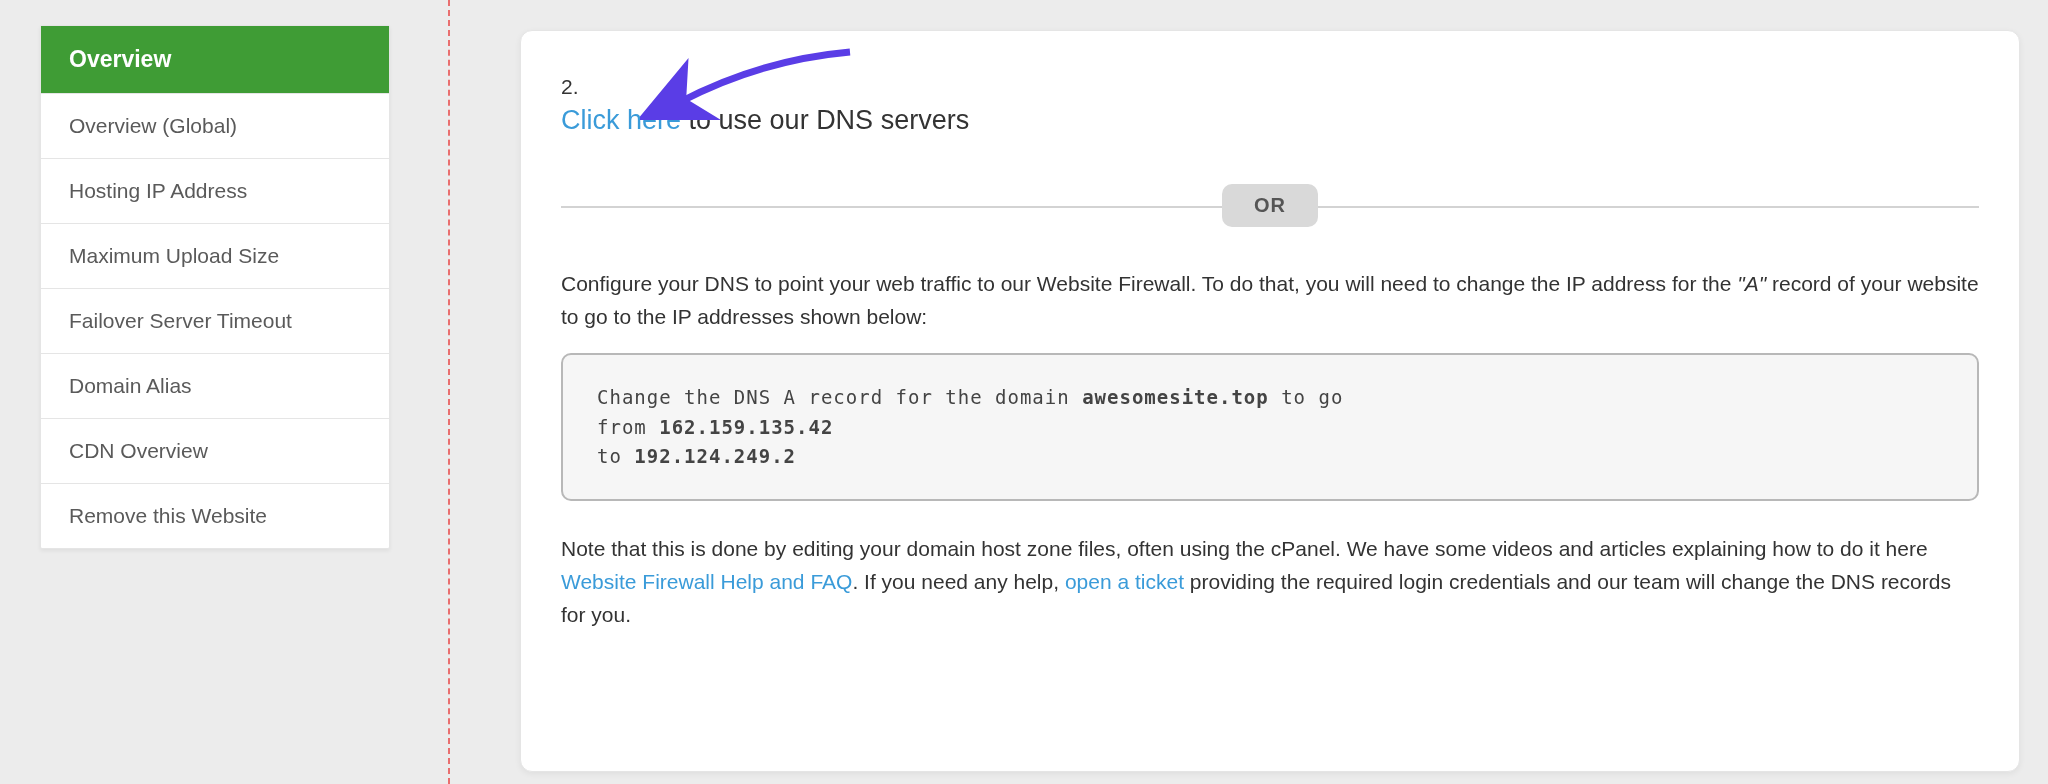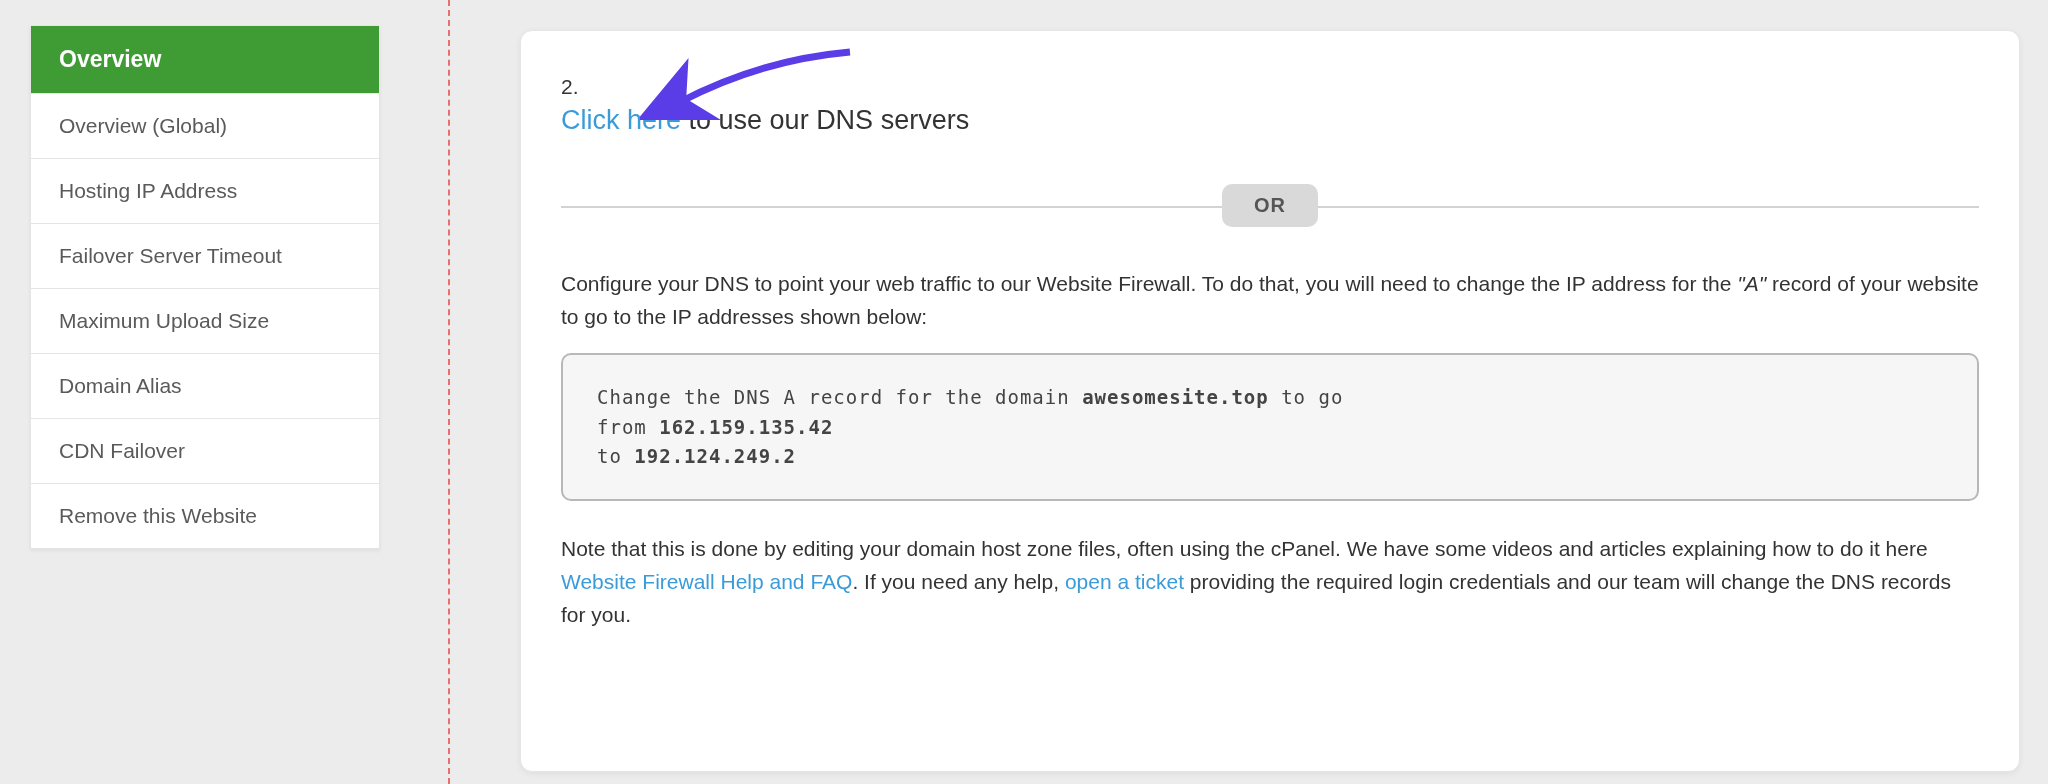--- a/index.html
+++ b/index.html
@@ -15,21 +15,21 @@
   }
   .dashed-line {
     position: absolute;
     left: 448px;
     top: 0;
     height: 100%;
     border-left: 2px dashed #e96e6e;
   }
   .sidebar {
     position: absolute;
-    left: 30px;
+    left: 40px;
     top: 25px;
     width: 350px;
     background: #fff;
     border: 1px solid #e5e5e5;
     border-radius: 2px;
     box-shadow: 0 2px 4px rgba(0,0,0,0.06);
   }
   .sidebar-item {
     padding: 20px 28px;
     border-bottom: 1px solid #e5e5e5;
@@ -114,24 +114,24 @@
 </style>
 </head>
 <body>
 
 <div class="dashed-line"></div>
 
 <div class="sidebar">
   <div class="sidebar-item active">Overview</div>
   <div class="sidebar-item">Overview (Global)</div>
   <div class="sidebar-item">Hosting IP Address</div>
+  <div class="sidebar-item">Maximum Upload Size</div>
   <div class="sidebar-item">Failover Server Timeout</div>
-  <div class="sidebar-item">Maximum Upload Size</div>
   <div class="sidebar-item">Domain Alias</div>
-  <div class="sidebar-item">CDN Failover</div>
+  <div class="sidebar-item">CDN Overview</div>
   <div class="sidebar-item">Remove this Website</div>
 </div>
 
 <div class="main-card">
   <div class="step-num">2.</div>
   <div class="step-text">
     <a class="link">Click here</a><span> to use our DNS servers</span>
   </div>
 
   <div class="divider-wrap">

